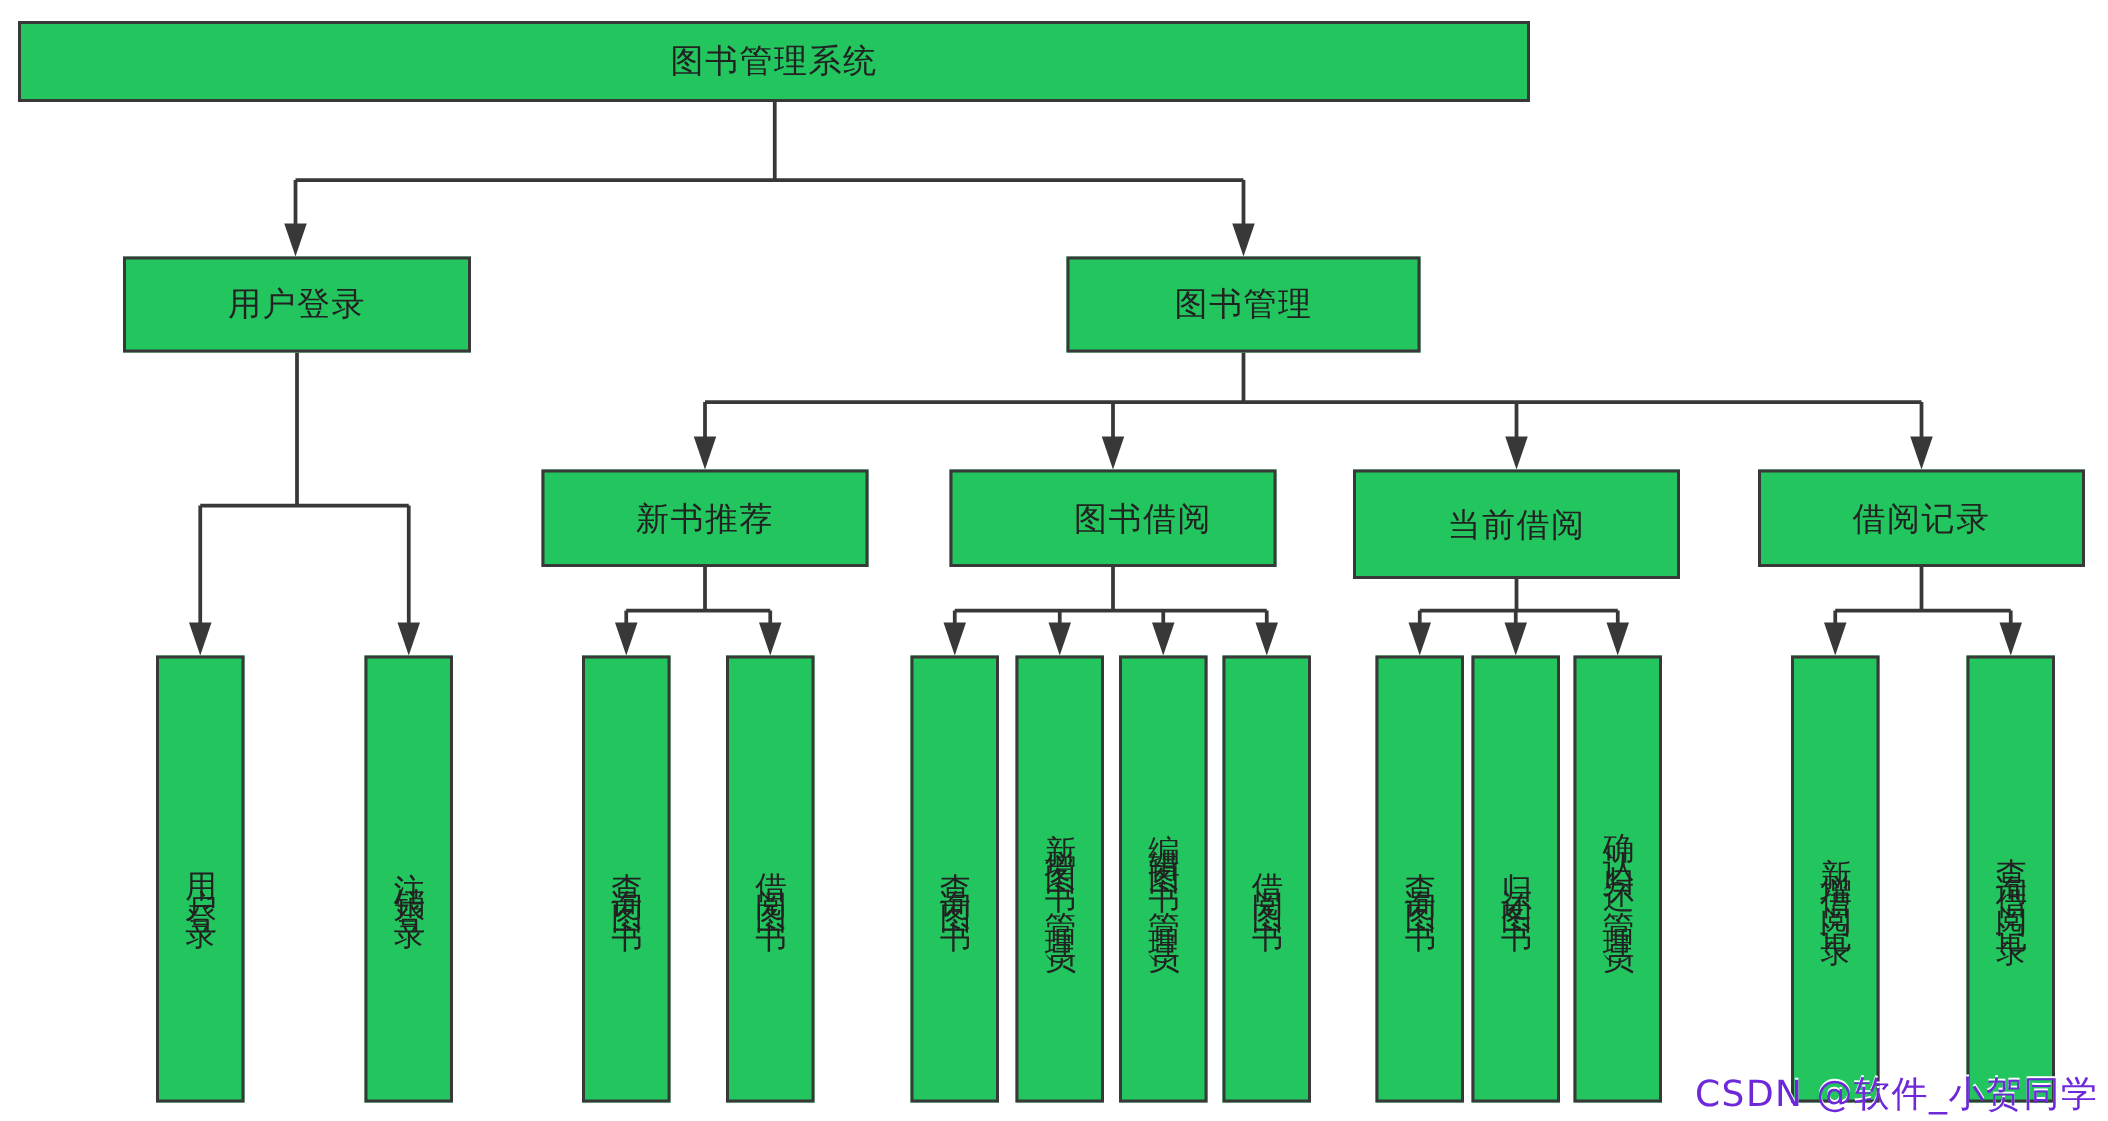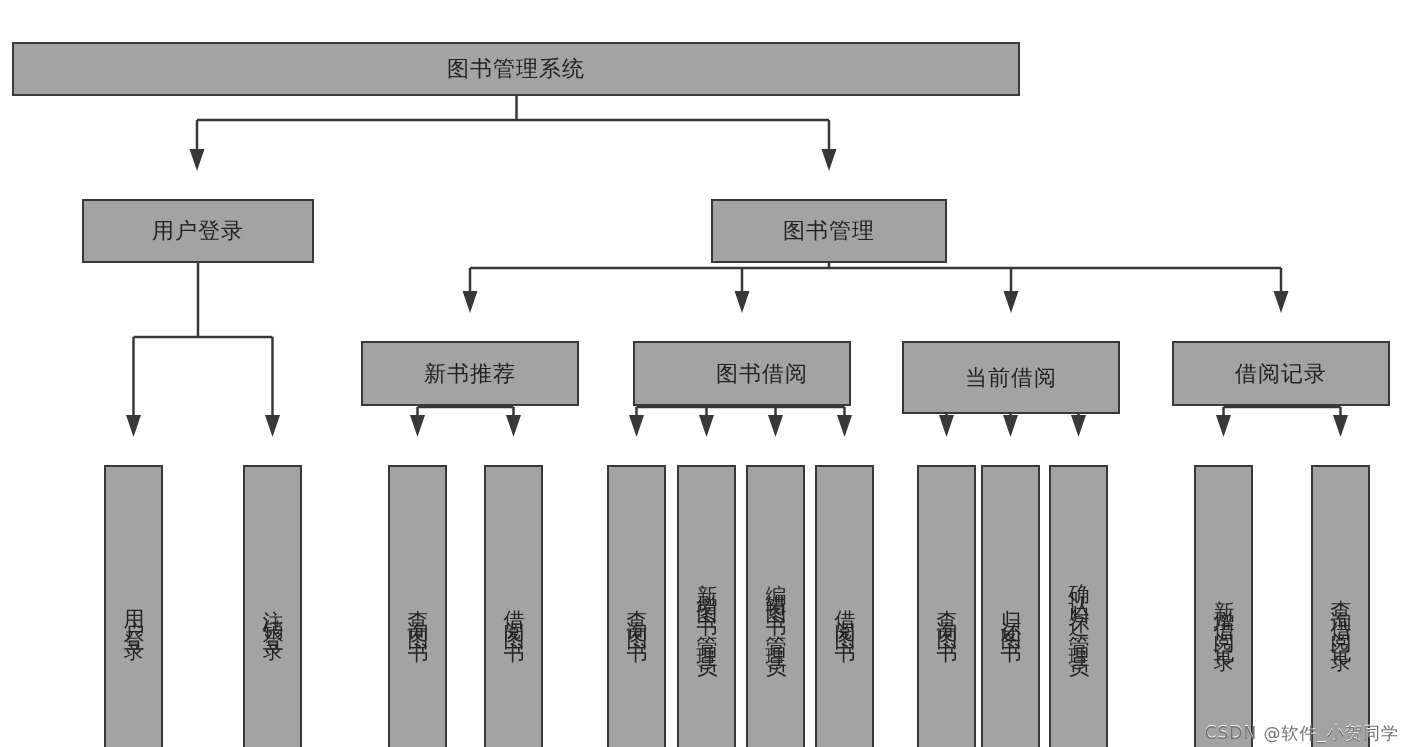--- a/index.html
+++ b/index.html
@@ -13,48 +13,47 @@
     overflow: hidden;
   }
   .wires {
     position: absolute;
     left: 0; top: 0;
     width: 1405px; height: 747px;
   }
   .box {
     position: absolute;
     border: 2.5px solid #383838;
-    background: #a3a3a3;
+    background: #22c55e;
     display: flex;
     align-items: center;
     justify-content: center;
     box-sizing: border-box;
-    margin-top: 28px;
   }
   .hlabel {
     font-size: 22px;
     letter-spacing: 1px;
     white-space: nowrap;
     color: #222222;
   }
   .vtext {
     writing-mode: vertical-rl;
     text-orientation: mixed;
     font-size: 21px;
     line-height: 1;
     letter-spacing: 0.5em;
     white-space: nowrap;
     color: #222222;
   }
   .watermark {
     position: absolute;
     right: 6px;
     bottom: 2px;
-    font-size: 17px;
-    color: #737373;
+    font-size: 24px;
+    color: #6d28d9;
     letter-spacing: 1px;
     white-space: nowrap;
     text-shadow: 0 -1px 0 #ffffff;
   }
 </style>
 </head>
 <body>
 
 <div class="stage">
 

